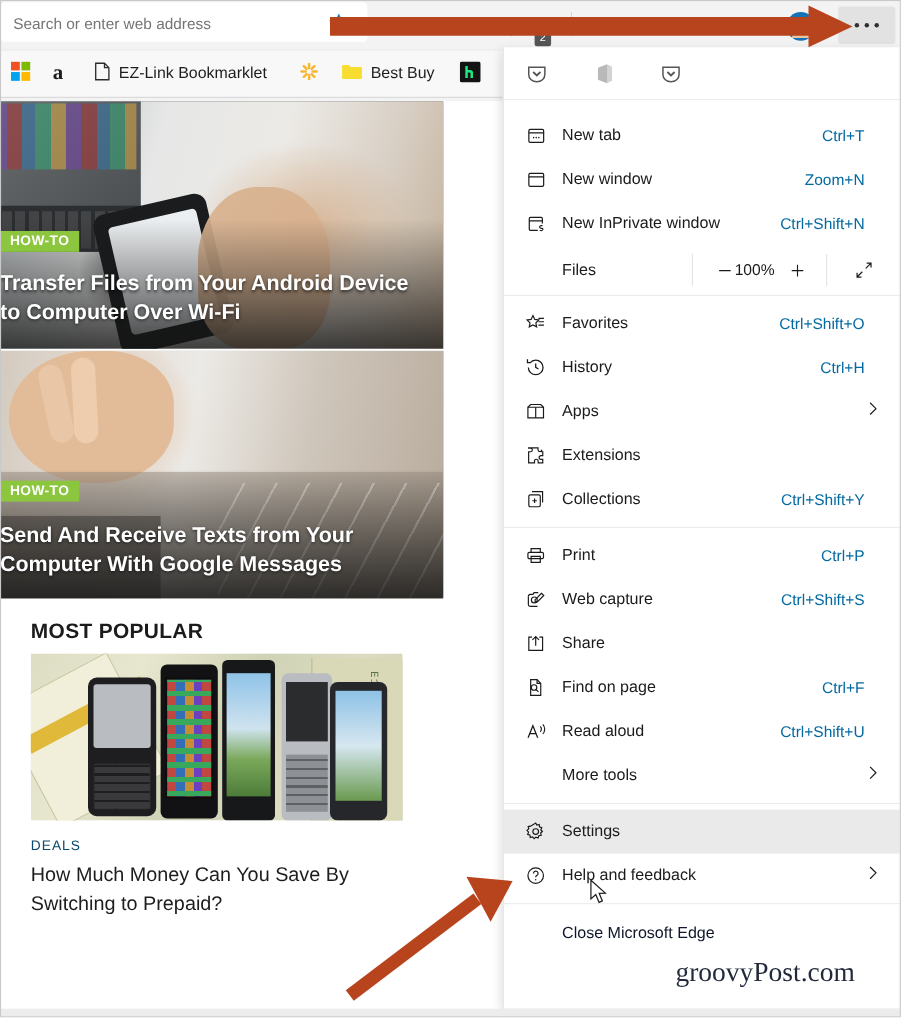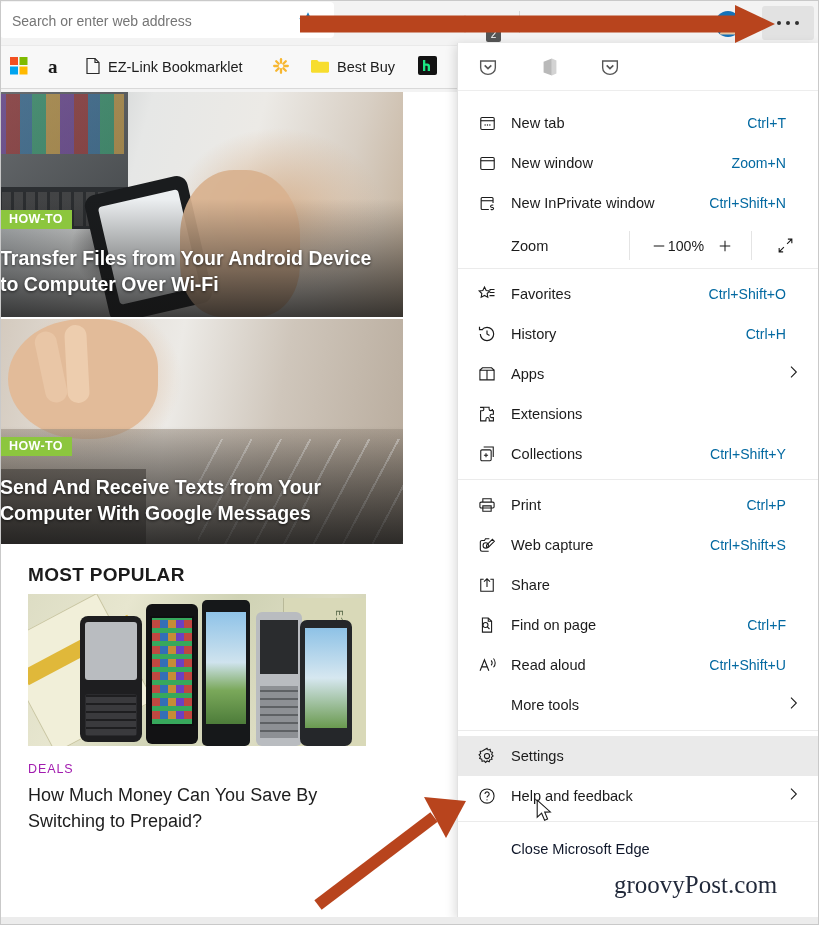--- a/index.html
+++ b/index.html
@@ -41,21 +41,21 @@
 
   .card{position:relative;width:455px;height:225px;overflow:hidden;background:#6e6e6e;}
   .card .photo{position:absolute;inset:0;}
   .card .scrim{position:absolute;left:0;bottom:0;width:100%;height:118px;
         background:linear-gradient(to top, rgba(20,20,20,.80), rgba(20,20,20,.36) 55%, rgba(20,20,20,0));}
   .tag{position:absolute;left:52px;width:auto;padding:2px 9px 3px 9px;background:#8cc63e;color:#ffffff;
        font-size:12.5px;font-weight:bold;letter-spacing:.4px;font-family:"Liberation Sans",sans-serif;}
   .cardtitle{position:absolute;left:52px;right:8px;color:#ffffff;font-size:19.5px;font-weight:bold;line-height:26px;
              text-shadow:0 1px 3px rgba(0,0,0,.65);}
   .mp-head{font-size:19px;font-weight:bold;color:#1b1b1b;letter-spacing:.3px;}
-  .mp-kicker{font-size:12.5px;color:#a21caf;letter-spacing:.9px;}
+  .mp-kicker{font-size:12.5px;color:#0c4a6e;letter-spacing:.9px;}
   .mp-title{font-size:18px;color:#1d1d1d;line-height:26px;}
 
   
   .menu{position:absolute;left:457px;top:43px;width:360px;height:874px;background:#ffffff;
         border:1px solid #e2e2e2;border-top:none;
         box-shadow:-2px 2px 10px rgba(0,0,0,.14);z-index:30;}
   .ext-row{position:relative;height:47px;border-bottom:1px solid #ededed;}
   .ext-ico{position:absolute;top:11px;width:26px;height:26px;display:flex;align-items:center;justify-content:center;}
 
   .mi{position:relative;height:40px;display:flex;align-items:center;cursor:default;}
@@ -375,21 +375,21 @@
           <path d="M19 11.5V5.8c0-.8-.6-1.3-1.3-1.3H5.3C4.6 4.5 4 5 4 5.8v12.4c0 .8.6 1.3 1.3 1.3h8.4"></path>
           <path d="M4 8.5h15"></path>
           <path d="M19.3 14.3c-1.6-.7-3.5.1-3.5 1.4 0 1.2 1.5 1.3 2.6 1.5 1.1.2 1.6.8 1.1 1.6-.6.9-2.3 1.1-3.5.4" stroke-width="1.3"></path>
         </svg>
       </span>
       <span class="lb">New InPrivate window</span>
       <span class="sc">Ctrl+Shift+N</span>
     </div>
 
     <div class="zoomrow">
-      <span class="zl">Zoom</span>
+      <span class="zl">Files</span>
       <span class="zdiv" style="left:171px;"></span>
       <span class="zbtn" style="left:186px;">
         <svg width="18" height="18" viewBox="0 0 24 24" stroke="#1b1b1b" stroke-width="1.4">
             <path d="M5 12h14"></path>
           </svg>
       </span>
       <span class="zval">100%</span>
       <span class="zbtn" style="left:252px;">
         <svg width="18" height="18" viewBox="0 0 24 24" stroke="#1b1b1b" stroke-width="1.4">
             <path d="M5 12h14M12 5v14"></path>

